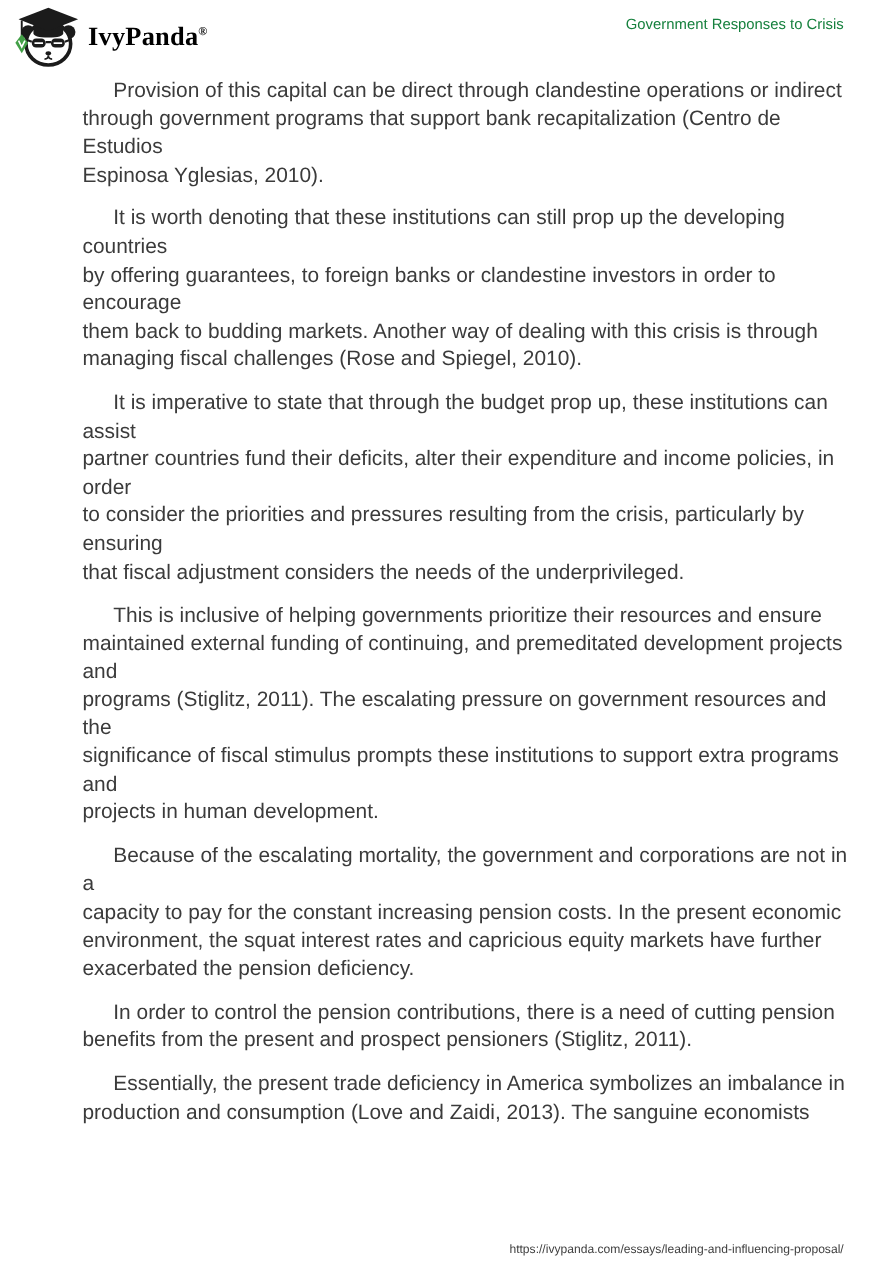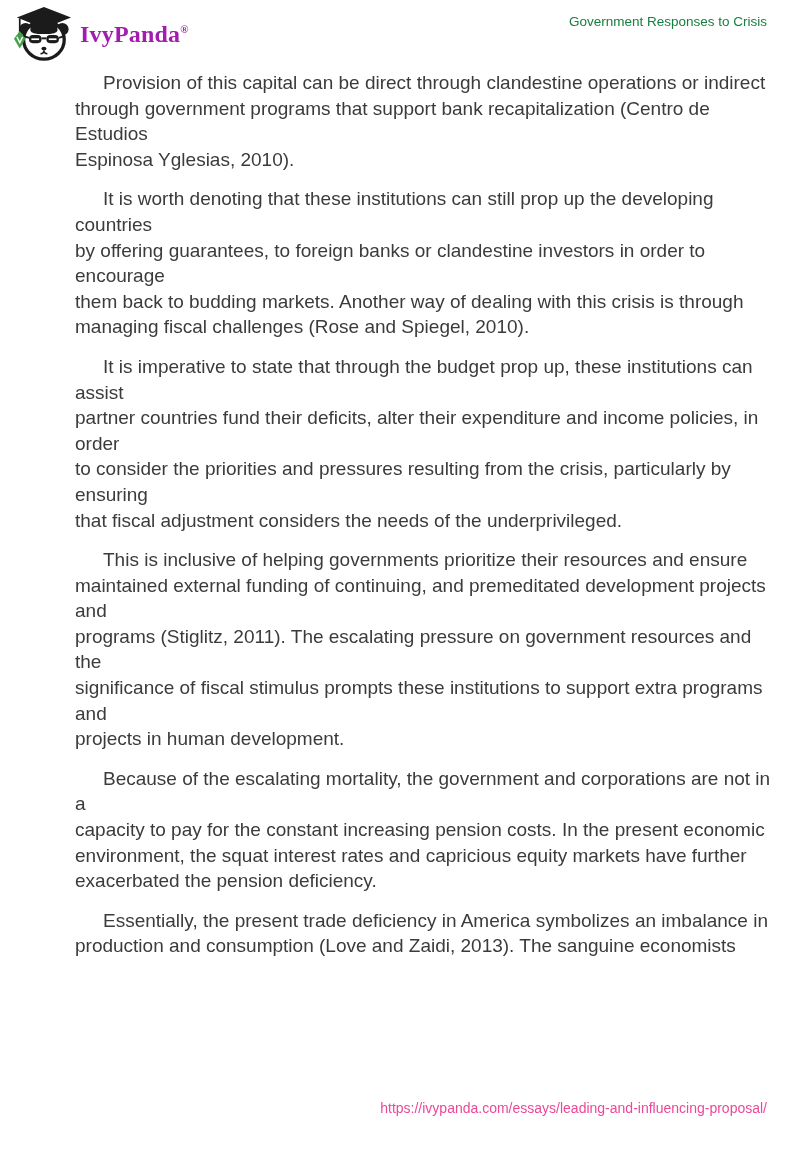--- a/index.html
+++ b/index.html
@@ -13,21 +13,21 @@
   .page { position: absolute; inset: 0; }
 
   
   .logo {
     position: absolute; left: 13px; top: 5px;
     display: flex; align-items: center; gap: 9px; height: 58px;
   }
   .logo svg { width: 58px; height: 58px; display: block; }
   .logo-text {
     font-family: "Liberation Serif", serif;
-    font-weight: 700; font-size: 24px; color: #a21caf;
+    font-weight: 700; font-size: 24px; color: #000000;
     letter-spacing: 0.2px; line-height: 1;
   }
   .logo-text sup { font-size: 11px; font-weight: 700; vertical-align: 9px; }
   .header-title {
     position: absolute; top: 14px; right: 33px;
     font-size: 13.5px; color: #15803d;
   }
 
   
   .content {
@@ -36,22 +36,22 @@
   .para {
     margin: 0 0 14px 0;
     font-size: 19px; line-height: 25.6px;
     color: #3b3b3b;
     text-indent: 28px;
     white-space: pre-line;
   }
 
   
   .footer-url {
-    position: absolute; top: 1100px; right: 33px;
-    font-size: 14px; color: #ec4899;
+    position: absolute; top: 1130px; right: 33px;
+    font-size: 11px; color: #404040;
     text-decoration: none;
   }
 </style>
 </head>
 <body>
 
 <div class="page">
 
   <div class="logo">
     <svg viewBox="0 0 60 60" aria-hidden="true">
@@ -107,20 +107,22 @@
 programs (Stiglitz, 2011). The escalating pressure on government resources and the
 significance of fiscal stimulus prompts these institutions to support extra programs and
 projects in human development.</p>
 
 
       <p class="para">Because of the escalating mortality, the government and corporations are not in a
 capacity to pay for the constant increasing pension costs. In the present economic
 environment, the squat interest rates and capricious equity markets have further
 exacerbated the pension deficiency.</p>
 
+      <p class="para">In order to control the pension contributions, there is a need of cutting pension
+benefits from the present and prospect pensioners (Stiglitz, 2011).</p>
 
       <p class="para">Essentially, the present trade deficiency in America symbolizes an imbalance in
 production and consumption (Love and Zaidi, 2013). The sanguine economists</p>
     </div>
 
   <a class="footer-url">https://ivypanda.com/essays/leading-and-influencing-proposal/</a>
 
 </div>
 
 </body></html>

